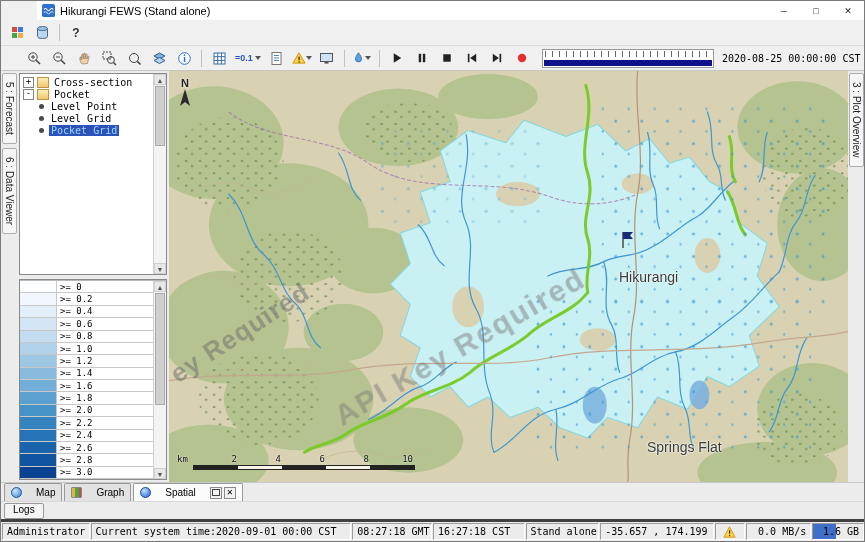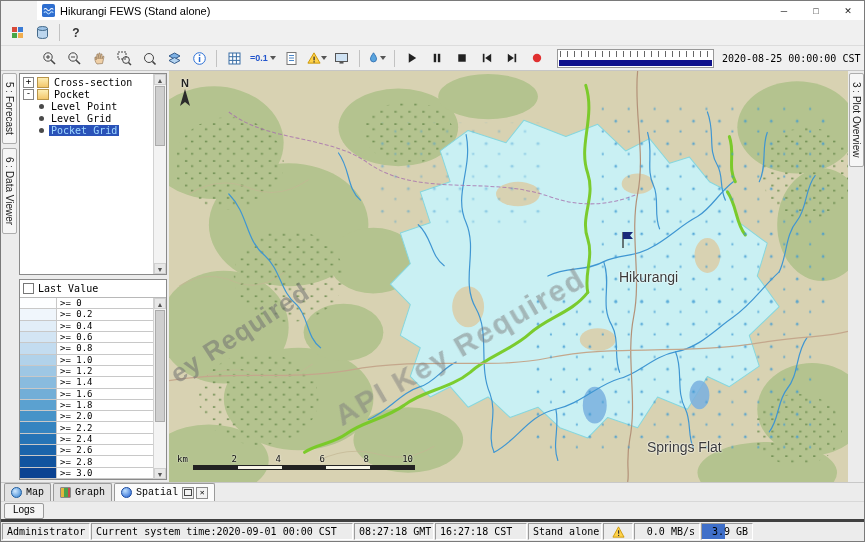--- a/index.html
+++ b/index.html
@@ -14,21 +14,21 @@
   .win-controls{margin-left:auto;display:flex;height:100%;}
   .win-btn{width:32px;display:flex;align-items:center;justify-content:center;font-size:9px;color:#222;}
 
   
   .menubar{height:17px;display:flex;align-items:center;background:#f0f0f0;border-bottom:1px solid #e2e2e2;flex:0 0 auto;}
   .menu-item{padding:0 8px;}
 
   
   .toolbar{display:flex;align-items:center;background:#f0f0f0;flex:0 0 auto;gap:1px;}
   .toolbar.one{height:25px;border-bottom:1px solid #dcdcdc;padding:0 4px;}
-  .toolbar.two{height:24px;border-bottom:1px solid #c6c6c6;padding:0 4px 0 36px;}
+  .toolbar.two{height:24px;border-bottom:1px solid #c6c6c6;padding:0 4px 0 21px;}
   .tbtn{width:22px;height:20px;display:flex;align-items:center;justify-content:center;border:1px solid transparent;border-radius:2px;flex:0 0 auto;}
   .tbtn.help{font-weight:bold;font-size:12px;color:#333;width:20px;}
   .tsep{width:1px;height:17px;background:#c2c2c2;margin:0 4px;flex:0 0 auto;}
   .contour-btn{display:flex;align-items:center;height:20px;padding:0 3px;color:#2255cc;font-weight:bold;font-size:9px;gap:2px;flex:0 0 auto;}
   .caret{width:0;height:0;border-left:3px solid transparent;border-right:3px solid transparent;border-top:4px solid #555;}
   .timeline{flex:1;height:17px;border:1px solid #999;background:#fff;position:relative;margin:0 7px;}
   .tl-ticks{position:absolute;top:1px;left:2px;right:2px;height:6px;background:repeating-linear-gradient(90deg,#666 0 1px,transparent 1px 7px);}
   .tl-bar{position:absolute;bottom:1px;left:1px;right:1px;height:6px;background:#10128c;}
   .datetime{width:138px;font-family:"DejaVu Sans Mono",monospace;font-size:10px;text-align:center;white-space:nowrap;flex:0 0 auto;}
 
@@ -78,21 +78,21 @@
   .town-label{position:absolute;color:#3a3a3a;font-size:14px;text-shadow:0 0 2px #fff,0 0 2px #fff;white-space:nowrap;}
   .town-hikurangi{left:450px;top:198px;}
   .town-springs{left:478px;top:368px;}
   .wm{position:absolute;font-weight:bold;white-space:nowrap;transform-origin:left center;pointer-events:none;}
   .wm1{left:4px;top:290px;transform:rotate(-33deg);font-size:26px;color:rgba(115,115,115,.55);letter-spacing:1px;}
   .wm2{left:168px;top:330px;transform:rotate(-30deg);font-size:30px;color:rgba(125,125,125,.5);letter-spacing:2px;}
   .flag-marker{position:absolute;left:452px;top:160px;}
 
   
   .bottom-tabs{height:18px;background:#ececec;display:flex;align-items:flex-end;padding-left:3px;gap:2px;border-top:1px solid #c8c8c8;flex:0 0 auto;}
-  .b-tab{display:flex;align-items:center;gap:4px;height:17px;padding:0 6px;border:1px solid #9a9a9a;border-bottom:none;background:#e2e2e2;font-size:10px;border-radius:2px 2px 0 0;font-family:Liberation Mono, monospace;}
+  .b-tab{display:flex;align-items:center;gap:14px;height:17px;padding:0 6px;border:1px solid #9a9a9a;border-bottom:none;background:#e2e2e2;font-size:10px;border-radius:2px 2px 0 0;}
   .b-tab.active{background:#fbfbfb;}
   .tabicon{width:11px;height:11px;border-radius:50%;flex:0 0 auto;}
   .tabicon.globe{background:radial-gradient(circle at 35% 35%,#cfe8ff,#2f7fd0);border:1px solid #1d5c9e;box-sizing:border-box;}
   .tabicon.chart{border-radius:1px;background:linear-gradient(90deg,#e2b53e 0 3px,#4aa24a 3px 7px,#c54a4a 7px 11px);border:1px solid #888;box-sizing:border-box;}
   .tabicon.sphere{background:radial-gradient(circle at 35% 30%,#bfe0ff,#1f5fd0);border:1px solid #16479e;box-sizing:border-box;}
   .mini-btn{width:12px;height:12px;border:1px solid #8a8a8a;background:#f2f2f2;display:flex;align-items:center;justify-content:center;font-size:8px;box-sizing:border-box;}
   .mini-restore{width:6px;height:5px;border:1px solid #444;}
   .logs-row{height:17px;background:#ececec;display:flex;align-items:center;padding-left:3px;border-top:1px solid #d8d8d8;flex:0 0 auto;}
   .logs-btn{height:14px;padding:0 8px;border:1px solid #9a9a9a;background:#f4f4f4;font-size:10px;line-height:12px;border-radius:2px;}
 
@@ -316,24 +316,20 @@
           </div>
         <div class="scrollbar">
           <div class="sb-btn">▲</div>
           <div class="sb-thumb"></div>
           <div class="sb-track"></div>
           <div class="sb-btn">▼</div>
         </div>
       </div>
 
       <div class="legend-box">
-        <div class="legend-header">
-          <span class="checkbox"></span>
-          <span>Last Value</span>
-        </div>
         <div class="legend-body">
           <div class="legend-table">
 
               <div class="legend-row">
                 <span class="legend-swatch" style="background: rgb(253, 254, 255);"></span>
                 <span class="legend-label">&gt;= 0</span>
               </div>
 
               <div class="legend-row">
                 <span class="legend-swatch" style="background: rgb(240, 246, 252);"></span>
@@ -584,27 +580,28 @@
   <div class="logs-row">
     <span class="logs-btn">Logs</span>
   </div>
 
   <div class="statusbar">
     <div class="status-cell w-user">Administrator</div>
     <div class="status-cell w-sys">Current system time:2020-09-01 00:00 CST</div>
     <div class="status-cell w-gmt">08:27:18 GMT</div>
     <div class="status-cell w-local">16:27:18 CST</div>
     <div class="status-cell w-mode">Stand alone</div>
+    <div class="status-cell w-coords">-35.657 , 174.199</div>
     <div class="status-cell w-warn">
       <svg width="13" height="12" viewBox="0 0 15 14">
         <path d="M7.5,1 14,13 1,13Z" fill="#ffd24a" stroke="#c99400"></path>
         <rect x="6.9" y="5" width="1.4" height="4" fill="#333"></rect>
           <rect x="6.9" y="10.3" width="1.4" height="1.4" fill="#333"></rect>
       </svg>
     </div>
     <div class="status-cell w-net">0.0 MB/s</div>
     <div class="status-cell w-mem">
       <span class="mem-fill"></span>
-      <span class="mem-text">3.9 GB</span>
+      <span class="mem-text">1.6 GB</span>
     </div>
   </div>
 
 </div>
 
 </body></html>

